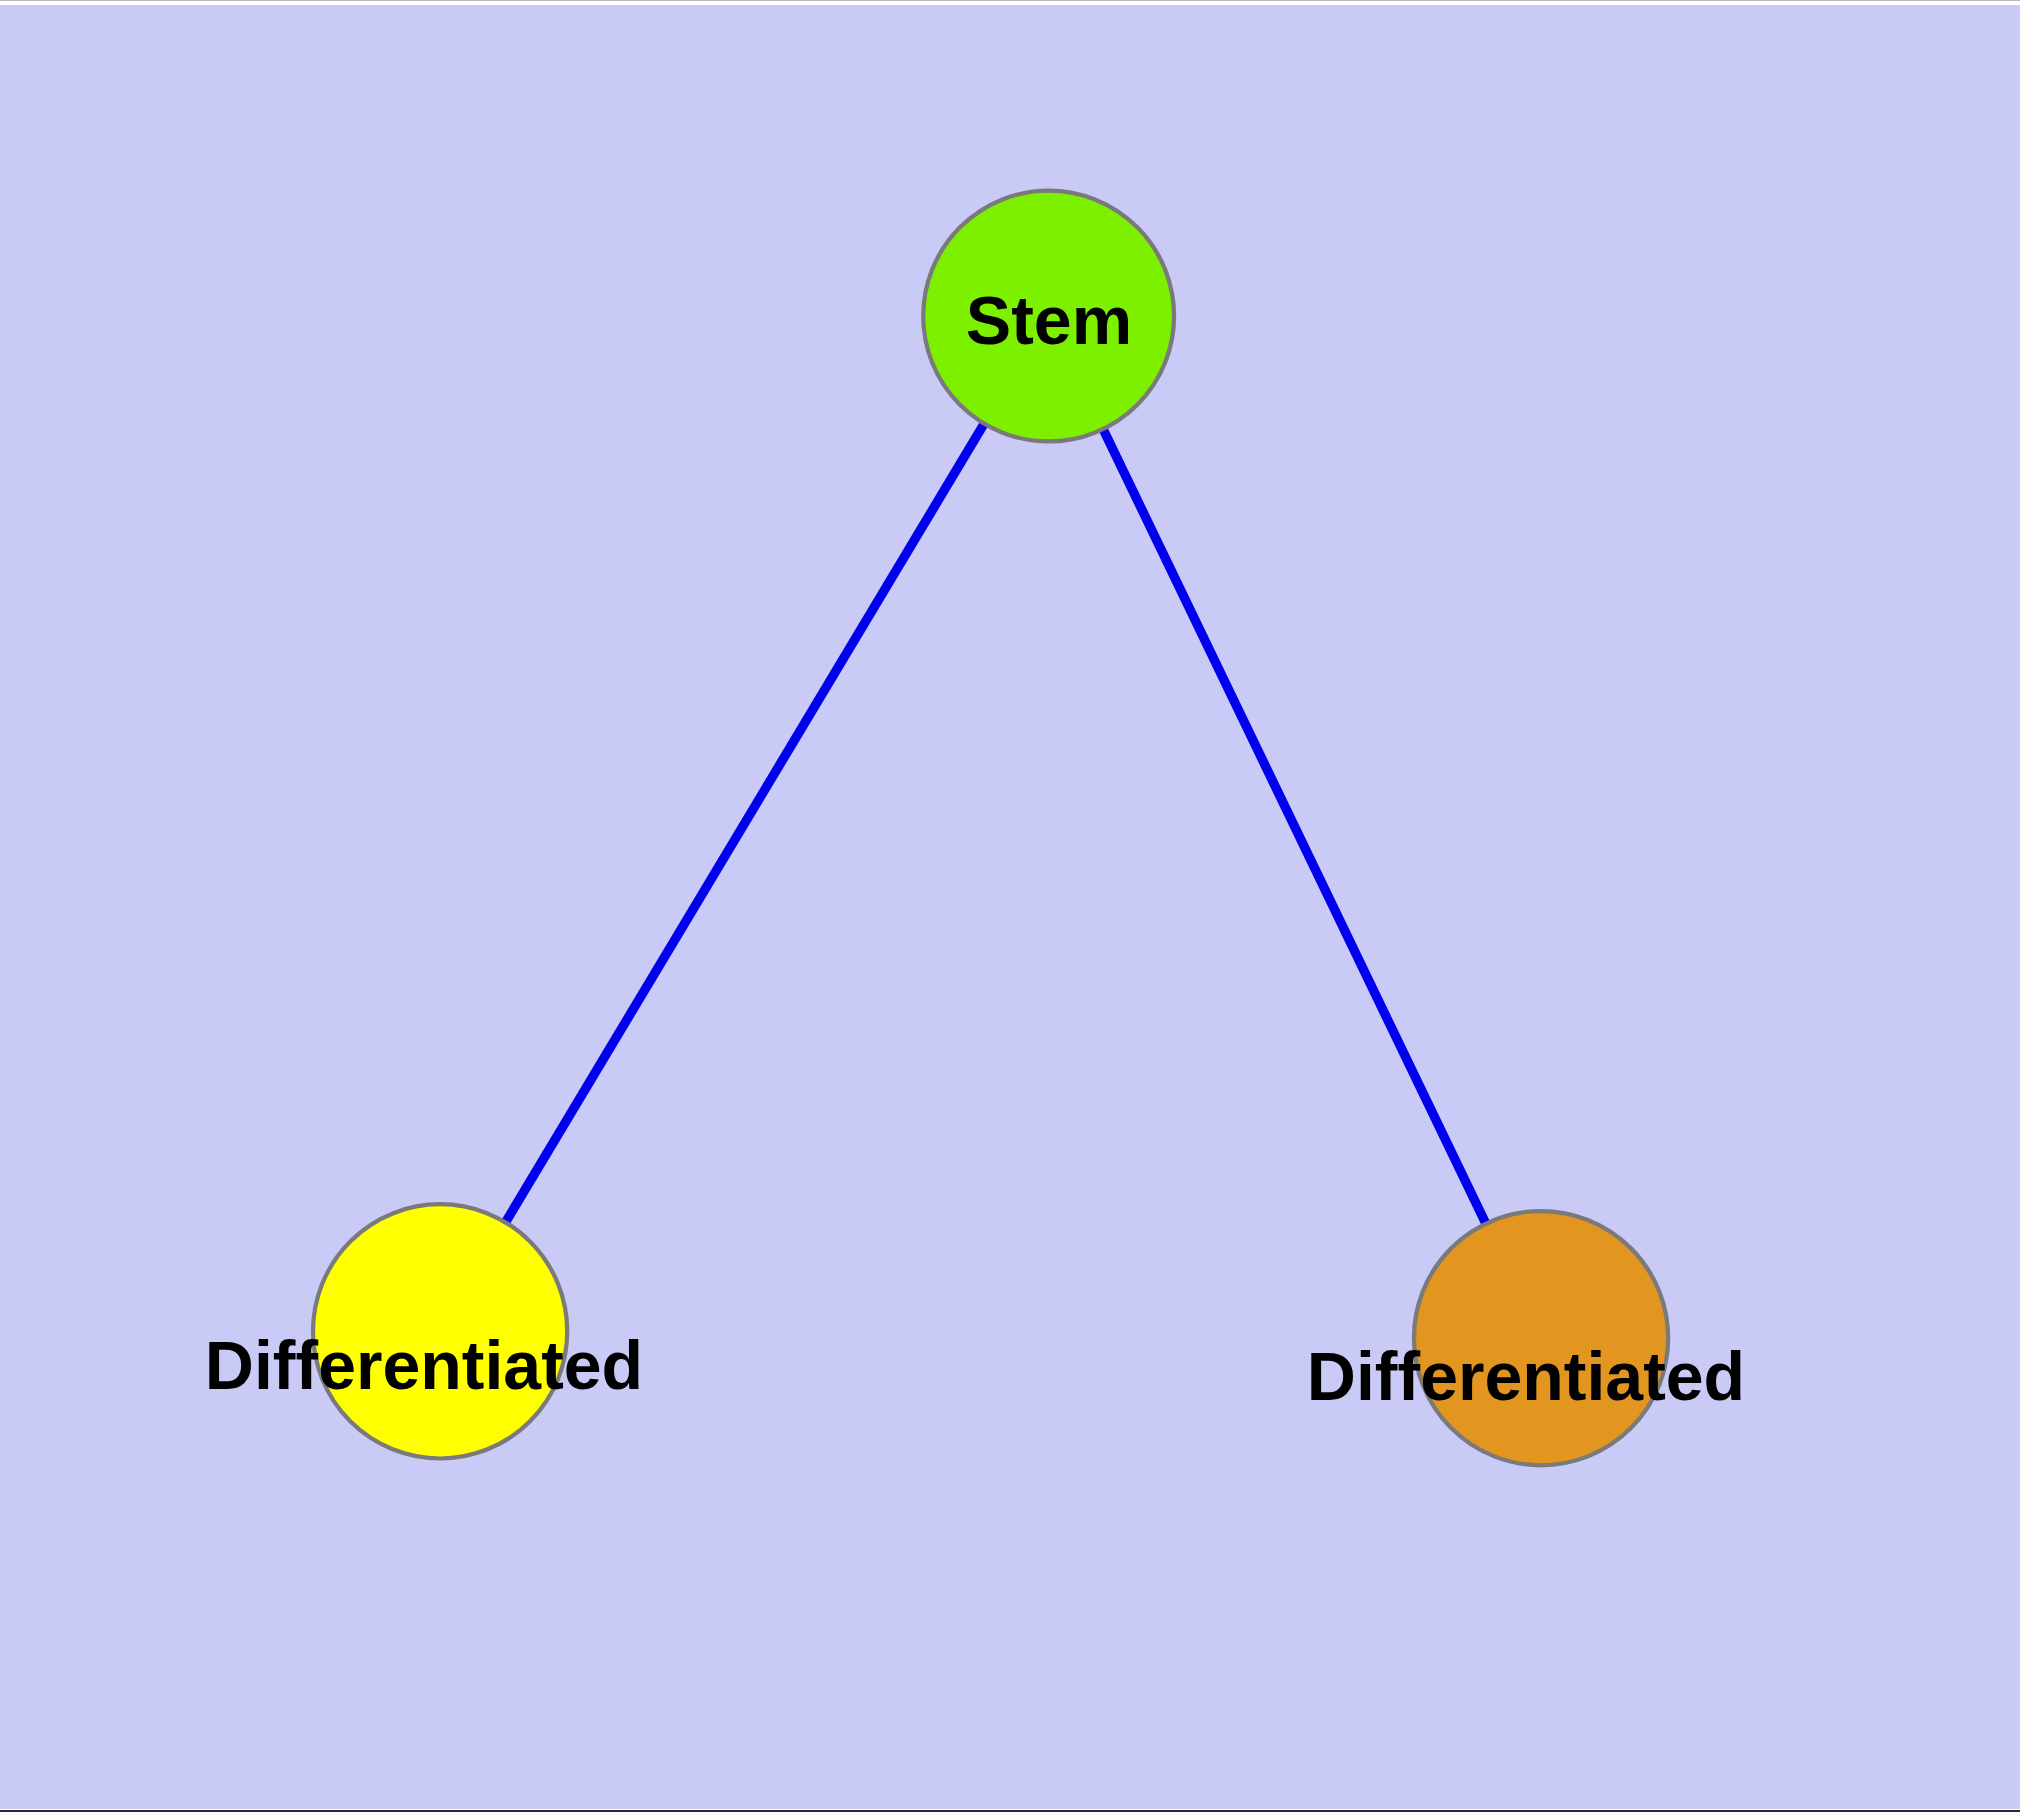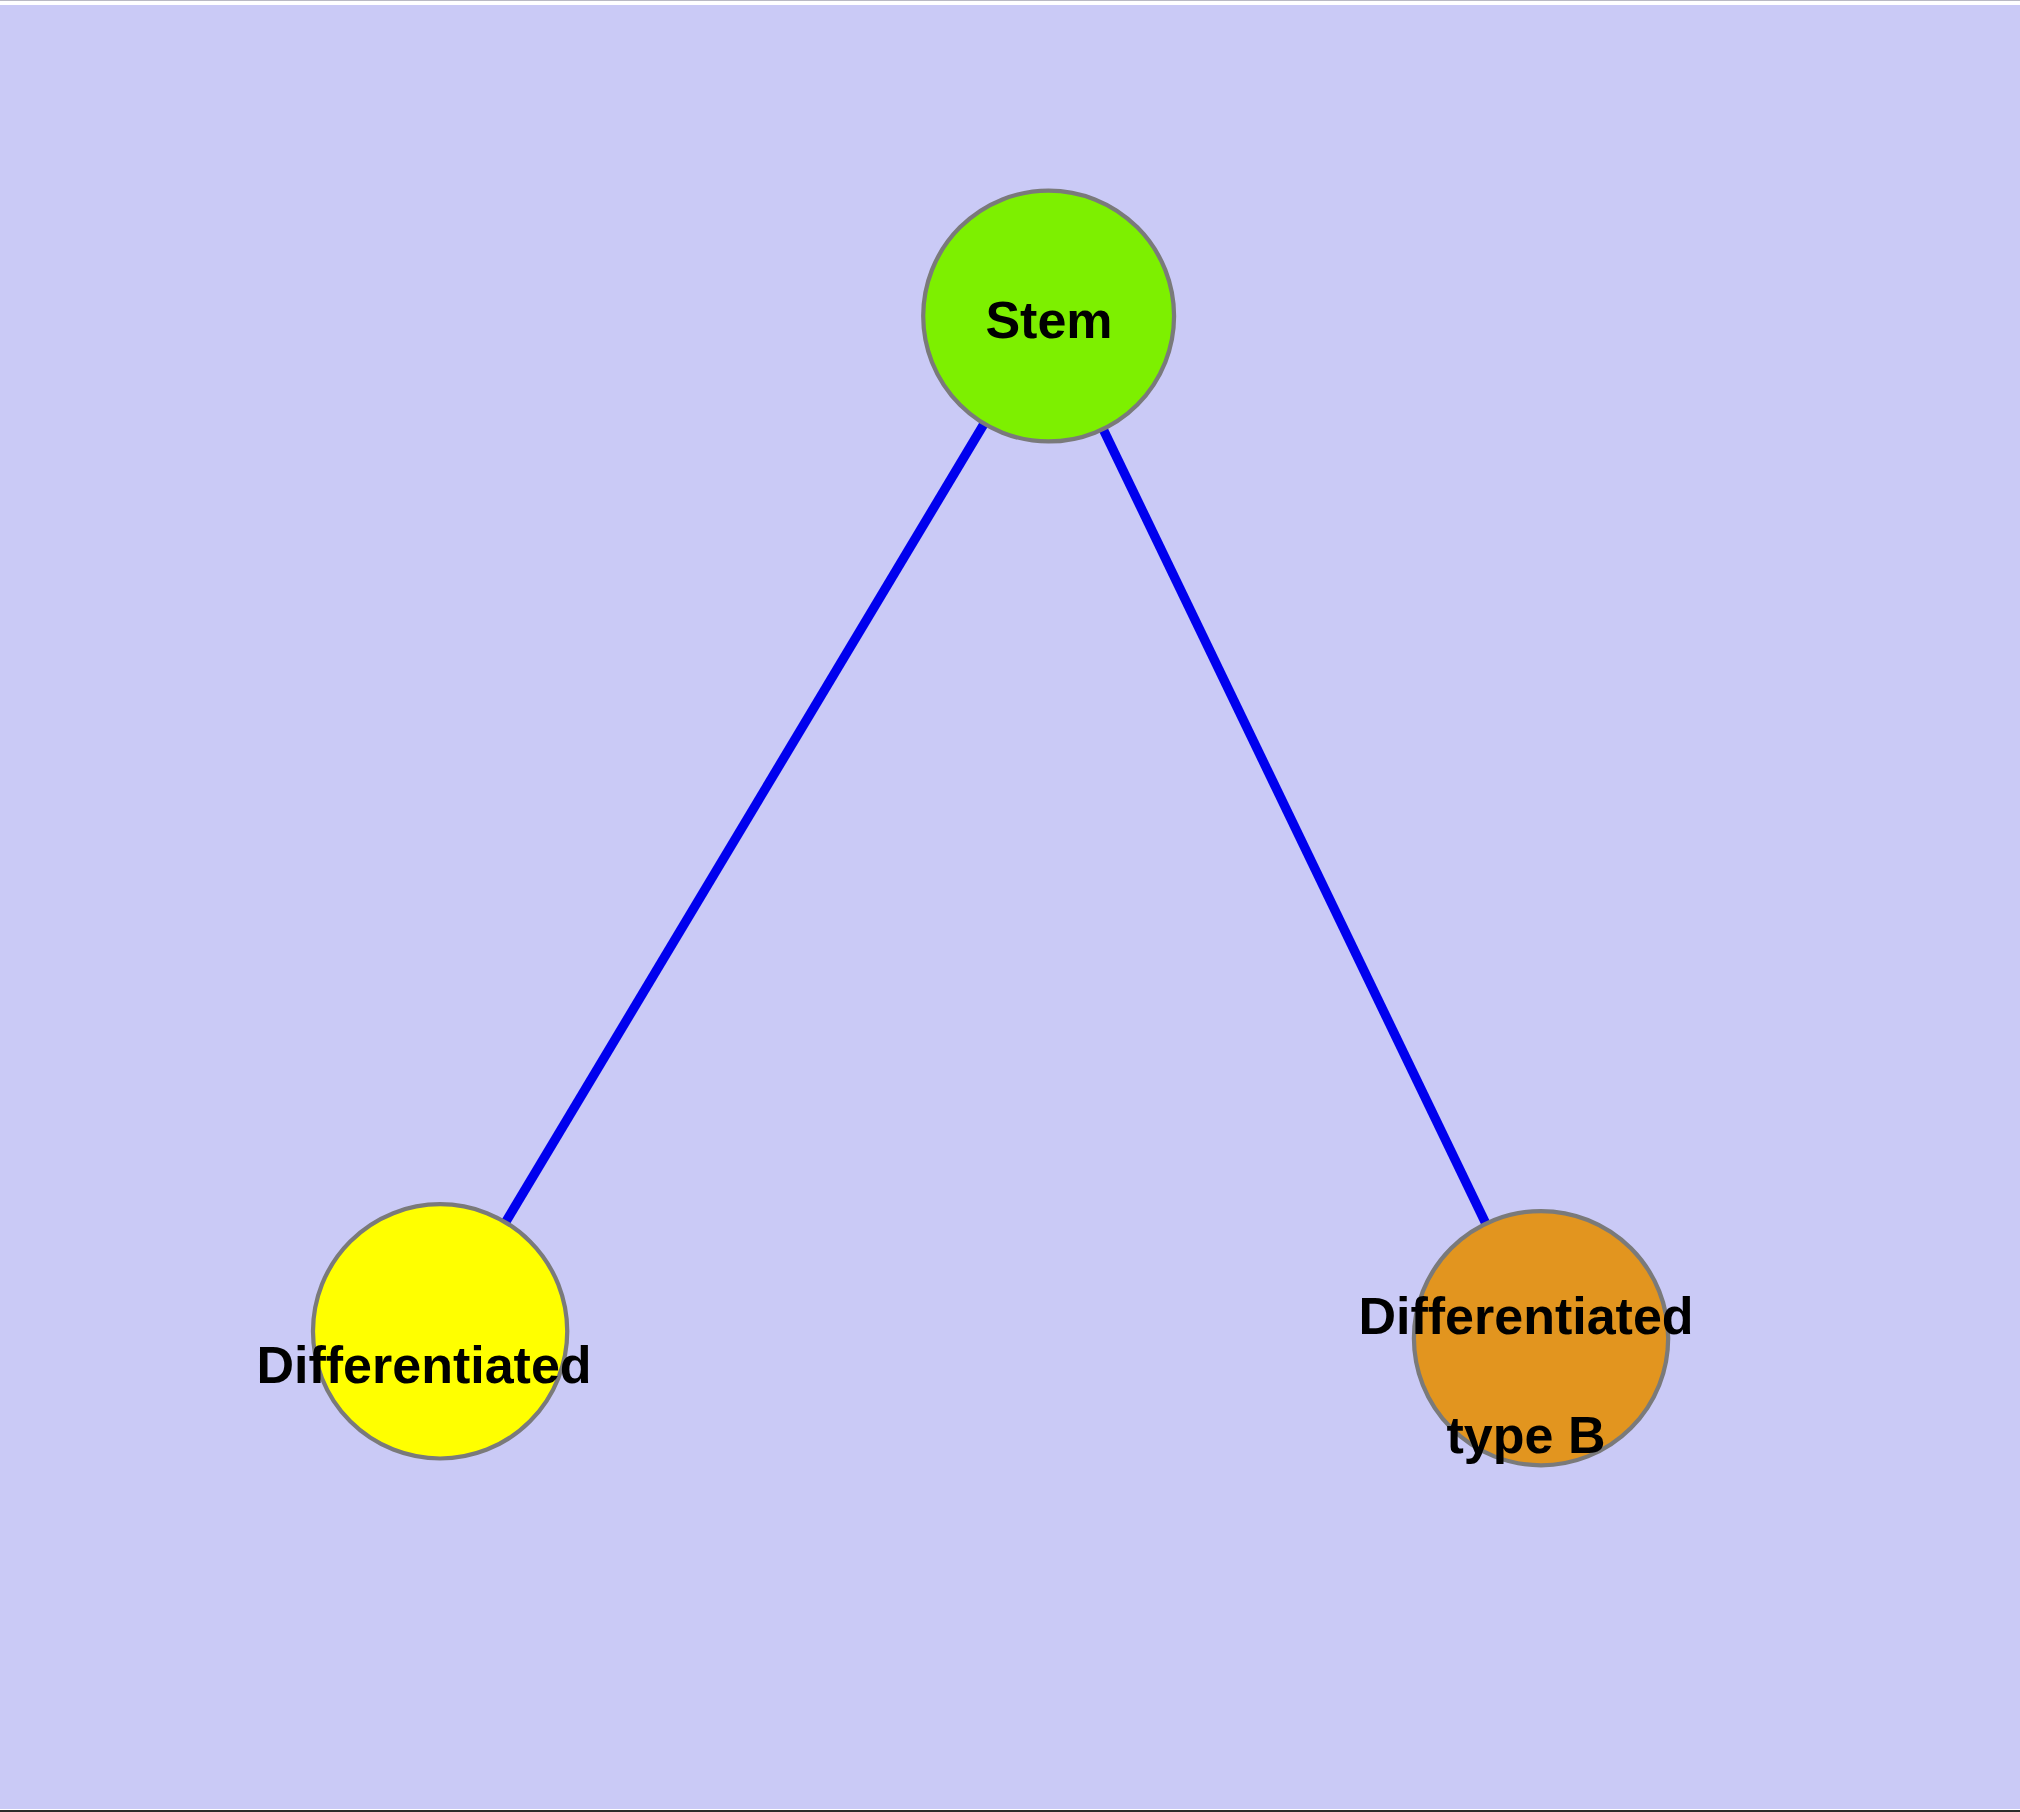--- a/index.html
+++ b/index.html
@@ -44,21 +44,21 @@
     width: 2021px;
     height: 1812px;
     z-index: 1;
   }
   .node-label {
     position: absolute;
     z-index: 2;
     transform: translate(-50%, -50%);
     text-align: center;
     font-weight: bold;
-    font-size: 52px;
+    font-size: 68px;
     line-height: 119px;
     color: #000000;
     white-space: nowrap;
   }
   .node-label span { display: block; }
   .node-label span:empty { display: none; }
 </style>
 </head>
 <body>
 
@@ -78,19 +78,18 @@
       <span>Stem</span>
 
     </div>
 
     <div class="node-label" style="left: 424px; top: 1360px; color: rgb(0, 0, 0);">
       <span>Differentiated</span>
     </div>
 
     <div class="node-label" style="left: 1526px; top: 1371px; color: rgb(0, 0, 0);">
       <span>Differentiated</span>
-      <span>type B</span>
     </div>
   </div>
 
   <div class="bottom-strip"></div>
 </div>
 
 
 </body></html>

